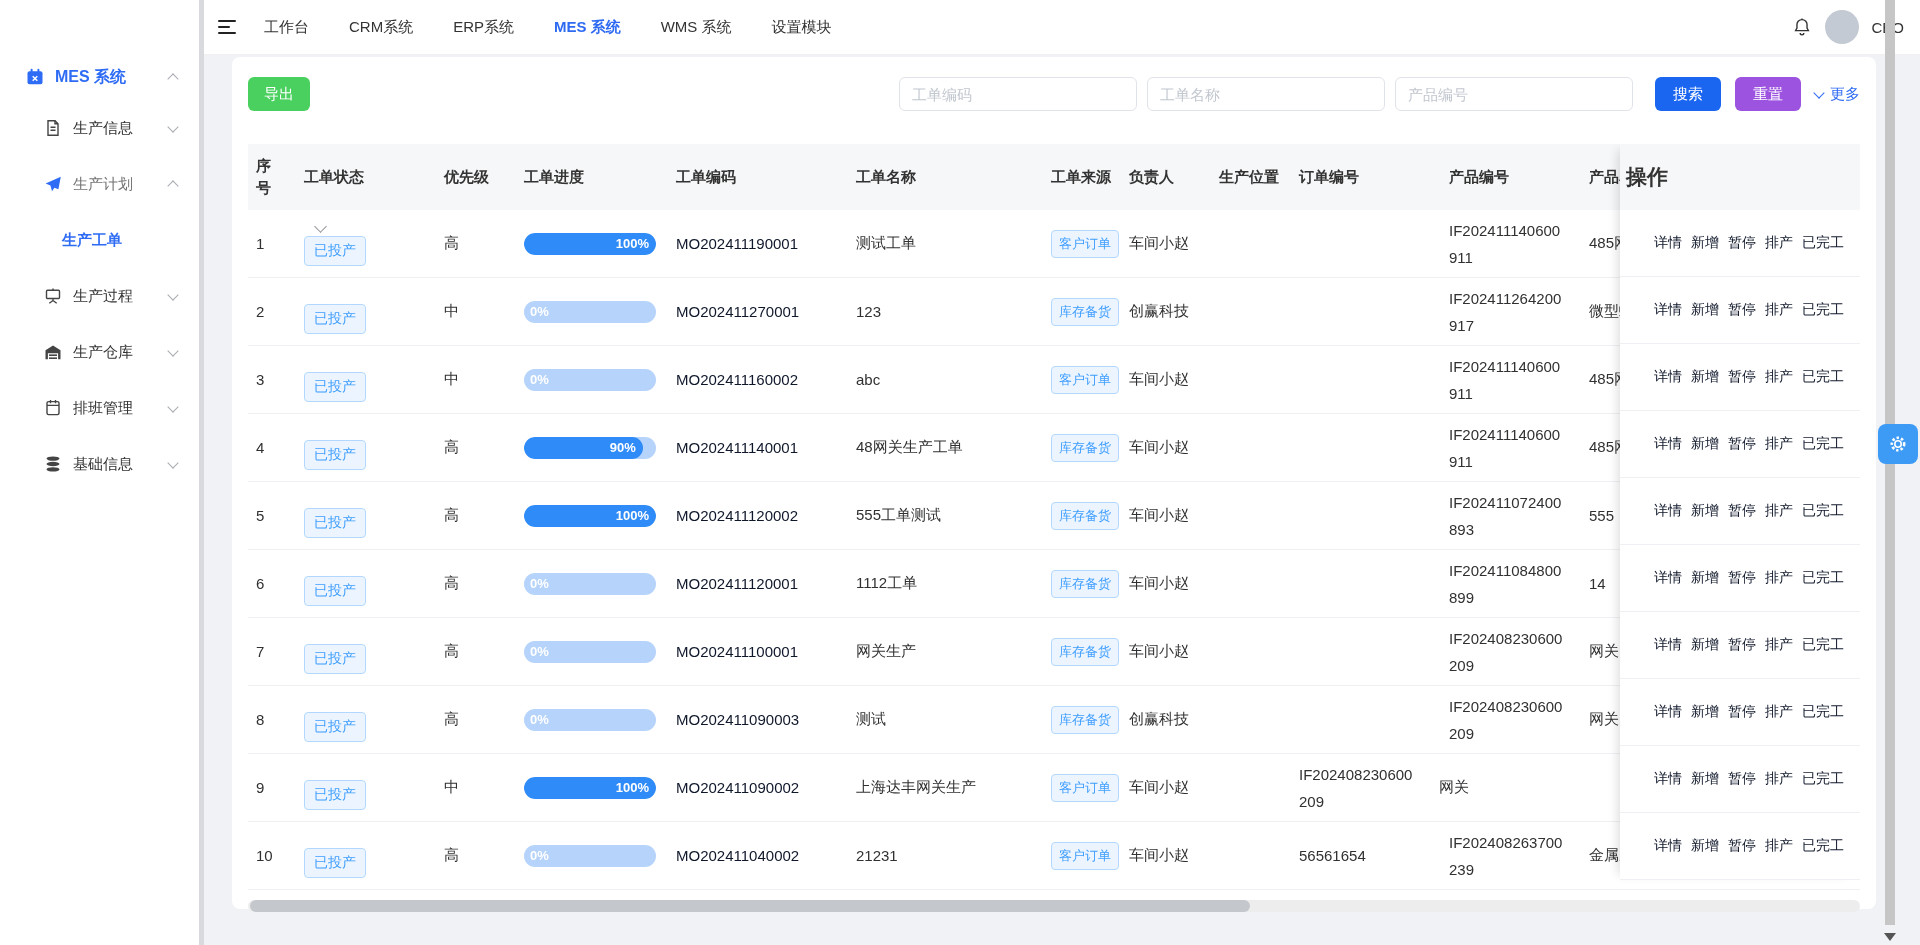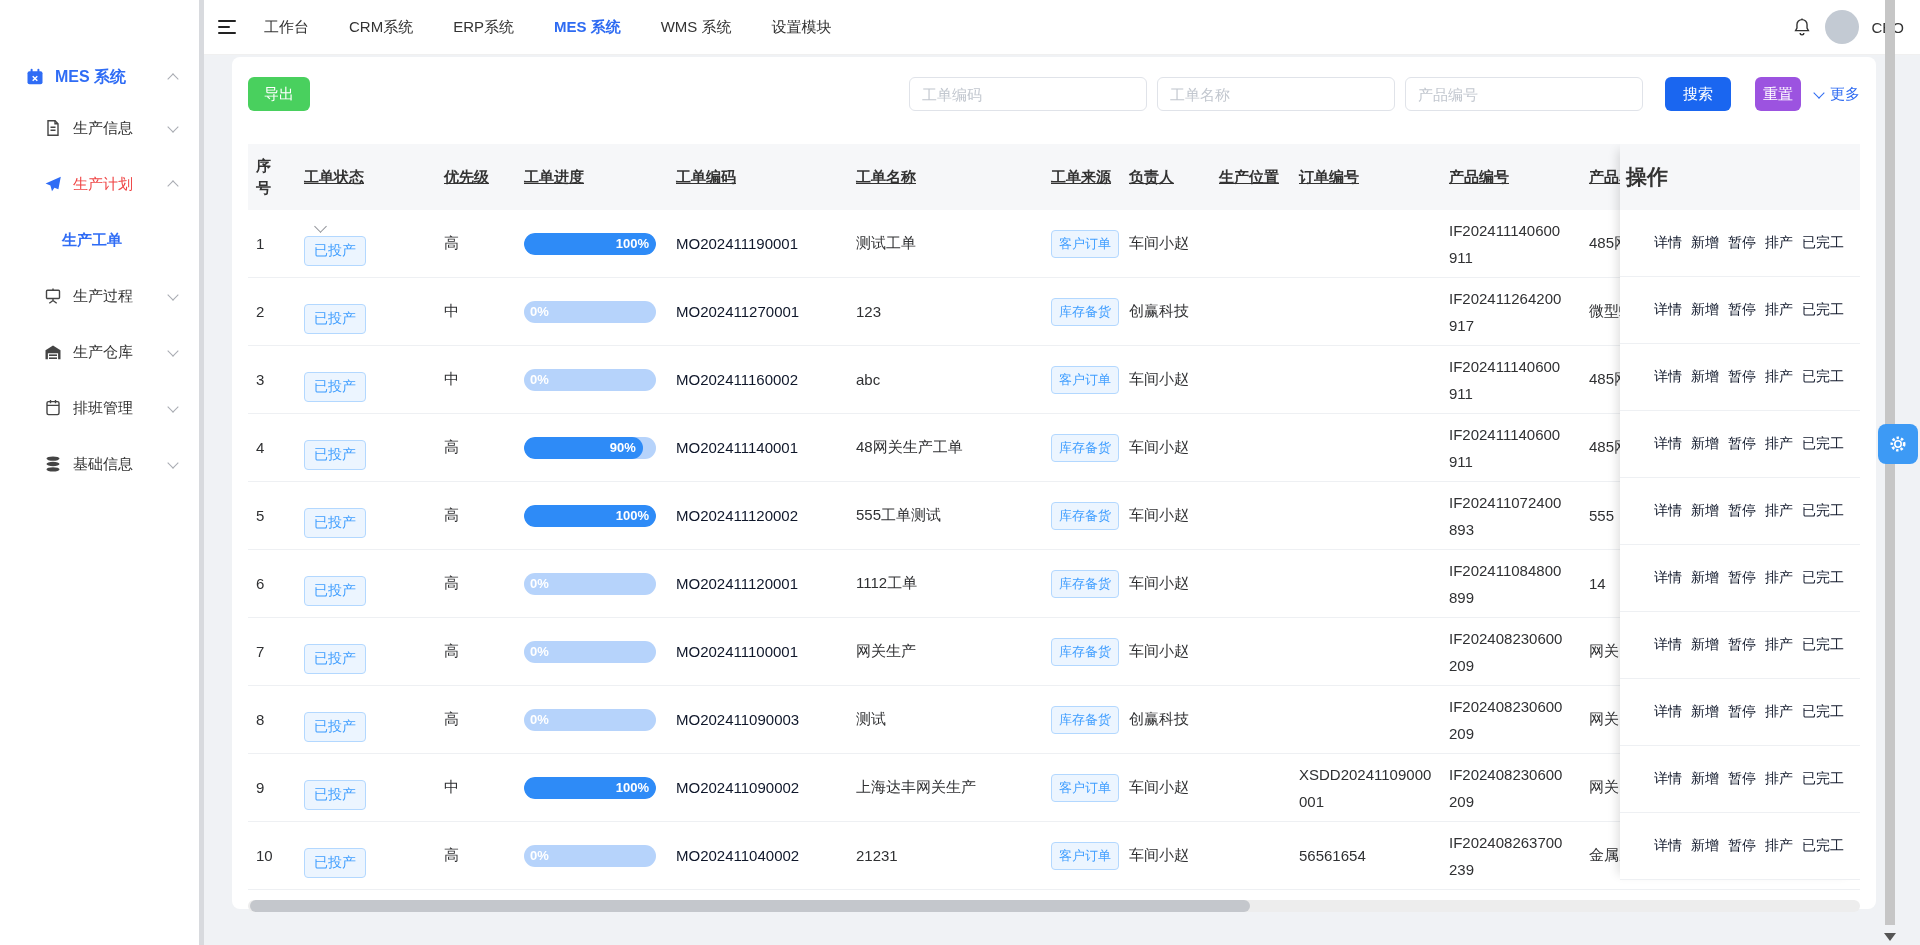--- a/index.html
+++ b/index.html
@@ -6,21 +6,21 @@
   body{width:1920px;height:945px;overflow:hidden;background:#fff;
        font-family:"Liberation Sans","DejaVu Sans",sans-serif;color:#303133;}
   .app{position:relative;width:1920px;height:945px;display:flex;}
 
   
   .sidebar{flex:0 0 199px;width:199px;background:#fff;padding-top:54px;box-sizing:border-box;}
   .side-root{height:46px;display:flex;align-items:center;padding-left:26px;position:relative;
              color:#2f6cf5;font-size:16px;font-weight:700;cursor:pointer;}
   .side-item{height:56px;display:flex;align-items:center;padding-left:44px;position:relative;
              font-size:15px;color:#333;cursor:pointer;}
-  .side-item.active{color:#ef4444;}
+  .side-item.active{color:#737373;}
   .side-child{height:56px;display:flex;align-items:center;padding-left:62px;font-size:15px;
               color:#2f6cf5;font-weight:700;cursor:pointer;}
   .sicon{width:18px;height:18px;margin-right:11px;display:inline-flex;flex:0 0 18px;}
   .sicon svg{width:18px;height:18px;}
   .chev{position:absolute;right:22px;width:7px;height:7px;
         border-right:1.4px solid #a8abb2;border-bottom:1.4px solid #a8abb2;}
   .chev.down{transform:rotate(45deg);margin-top:-3px;}
   .chev.up{transform:rotate(-135deg);margin-top:3px;}
   .side-divider{flex:0 0 5px;width:5px;height:945px;background:#d8dade;}
 
@@ -45,30 +45,30 @@
         padding:20px 16px 0;box-sizing:border-box;}
   .toolbar{display:flex;align-items:center;height:34px;}
   .btn{border:none;border-radius:6px;height:34px;font-size:15px;color:#fff;cursor:pointer;
        font-family:inherit;}
   .btn-export{background:#49d05e;width:62px;}
   .filters{margin-left:auto;display:flex;gap:10px;}
   .filter-input{width:238px;height:34px;box-sizing:border-box;border:1px solid #e0e3e9;
                 border-radius:6px;padding:0 12px;font-size:15px;color:#333;font-family:inherit;outline:none;}
   .filter-input::placeholder{color:#c2c7cf;}
   .btn-search{background:#1a66f0;width:66px;margin-left:22px;}
-  .btn-reset{background:#9c53e0;width:46px;margin-left:24px;}
+  .btn-reset{background:#9c53e0;width:66px;margin-left:14px;}
   .more-link{display:flex;align-items:center;gap:7px;color:#2e6bf2;font-size:15px;
              margin-left:14px;cursor:pointer;white-space:nowrap;}
   .chev2{width:7px;height:7px;border-right:1.5px solid #2e6bf2;border-bottom:1.5px solid #2e6bf2;
          transform:rotate(45deg);margin-top:-3px;}
 
   
   .table-wrap{position:relative;margin-top:33px;width:1612px;overflow:hidden;}
   .thead{display:flex;align-items:center;height:66px;background:#f6f7f9;
-         font-size:15px;font-weight:700;color:#333;text-decoration:underline;}
+         font-size:15px;font-weight:700;color:#333;}
   .trow{display:flex;align-items:center;height:67px;border-bottom:1px solid #eef0f3;
         font-size:15px;color:#303133;}
   .cell{flex:0 0 auto;box-sizing:border-box;padding-left:8px;}
   .c-index{width:48px}.c-status{width:140px}.c-priority{width:80px}.c-progress{width:152px}
   .c-code{width:180px}.c-name{width:195px}.c-source{width:78px}.c-owner{width:90px}
   .c-location{width:80px}.c-order{width:150px}.c-pcode{width:140px}.c-pname{width:280px}
   .hdr-index-txt{display:inline-block;width:16px;word-break:break-all;line-height:1.45;}
   .tag{display:inline-block;background:#ecf5ff;border:1px solid #b3d8ff;color:#409eff;border-radius:4px;}
   .status-tag{font-size:14px;padding:5px 9px;}
   .source-tag{font-size:13px;padding:4px 7px;white-space:nowrap;}
@@ -481,21 +481,20 @@
         <div class="bar-fill" style="width: 100%;">
                       <span class="bar-label">100%</span>
                     </div>
       </div>
     </div>
     <div class="cell c-code"><a class="link v-code">MO202411090002</a></div>
     <div class="cell c-name"><span class="v-name">上海达丰网关生产</span></div>
     <div class="cell c-source"><span class="tag source-tag v-source">客户订单</span></div>
     <div class="cell c-owner"><span class="v-owner">车间小赵</span></div>
     <div class="cell c-location"><span class="v-location"></span></div>
-    <div class="cell c-order"><span class="v-order">XSDD20241109000001</span></div>
     <div class="cell c-pcode"><span class="v-pcode">IF202408230600209</span></div>
     <div class="cell c-pname"><span class="v-pname">网关</span></div>
   </div>
 
   <div class="trow">
     <div class="cell c-index"><span class="v-index">10</span></div>
     <div class="cell c-status">
       <div class="status-stack">
         <span class="row-expand" style="visibility: hidden;"></span>
         <span class="tag status-tag v-status">已投产</span>

